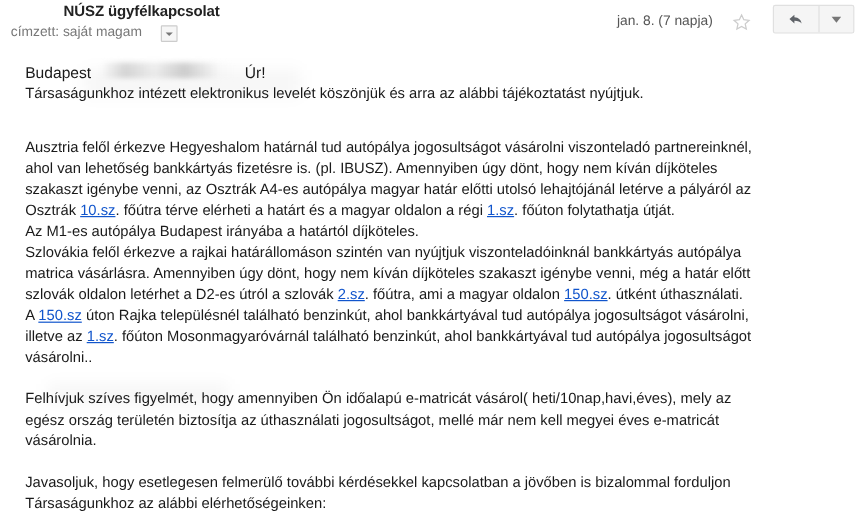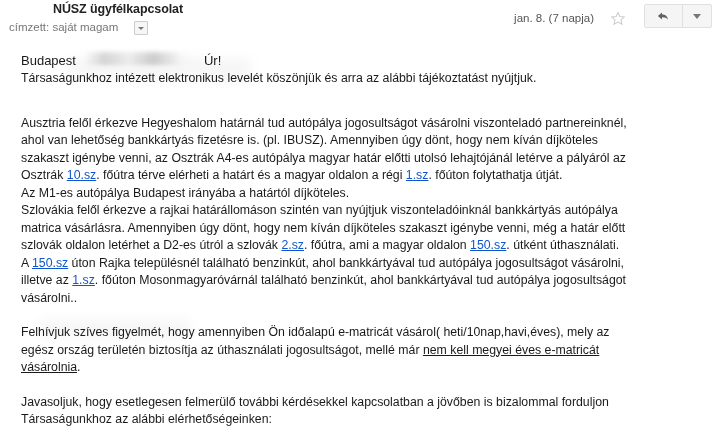--- a/index.html
+++ b/index.html
@@ -144,21 +144,21 @@
   }
   .p-intro { margin-top: 26px; }
   .block-austria { margin-top: 27px; }
   .para { margin: 0; }
   .para + .para { margin-top: 0; }
   .spaced { margin-top: 17px; }
 
   a.inline-link {
     color: #1155cc;
   }
-  .emph-underline { text-decoration: underline; }
+  .emph-underline { }
 
   
   .smudge {
     position: absolute;
     background: rgba(0,0,0,0.035);
     filter: blur(6px);
     pointer-events: none;
   }
 </style>
 </head>

